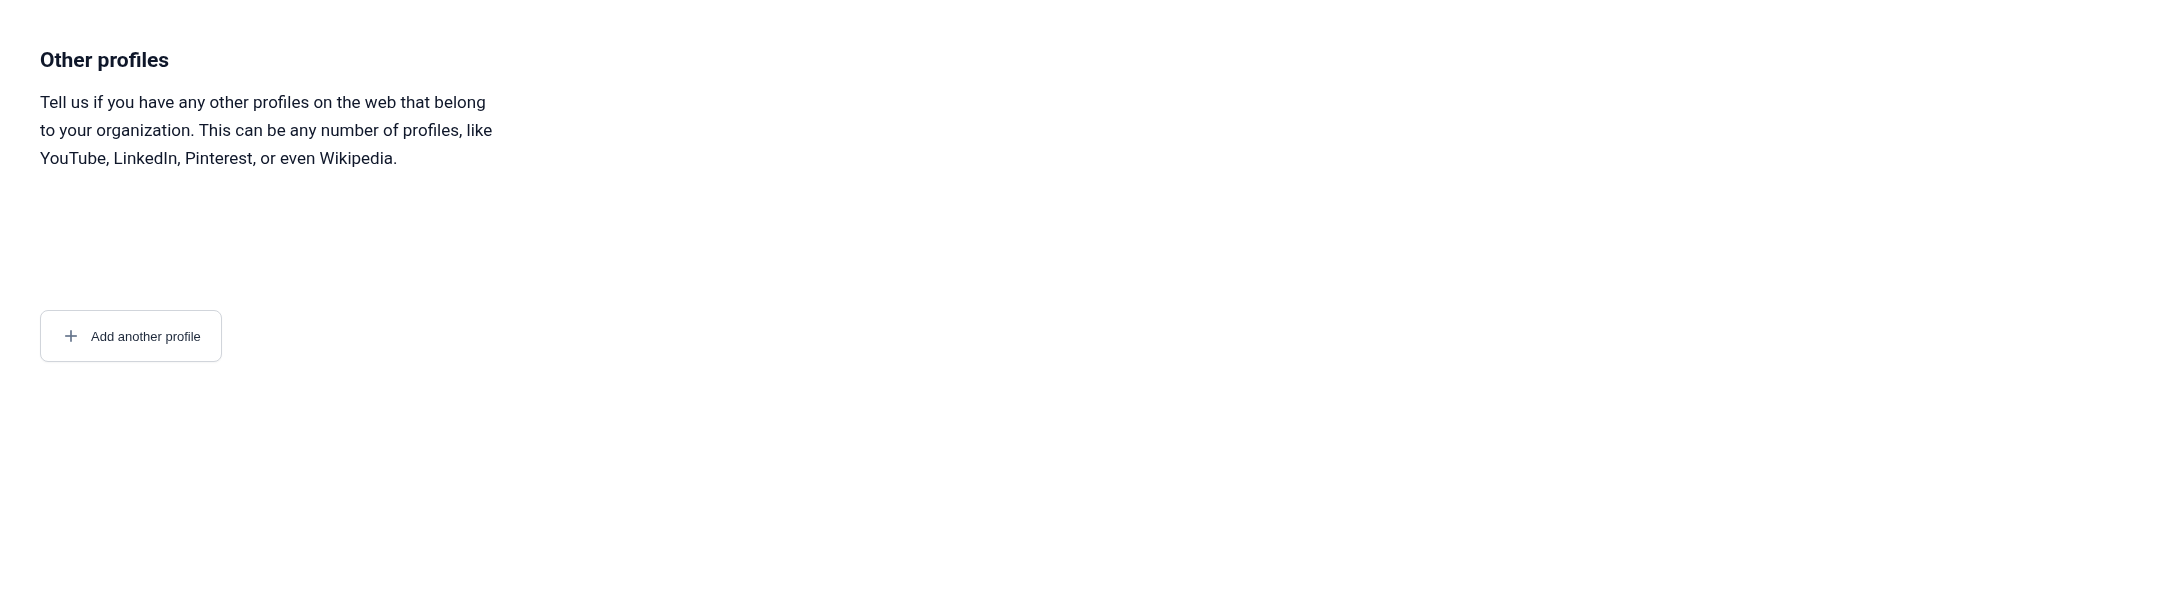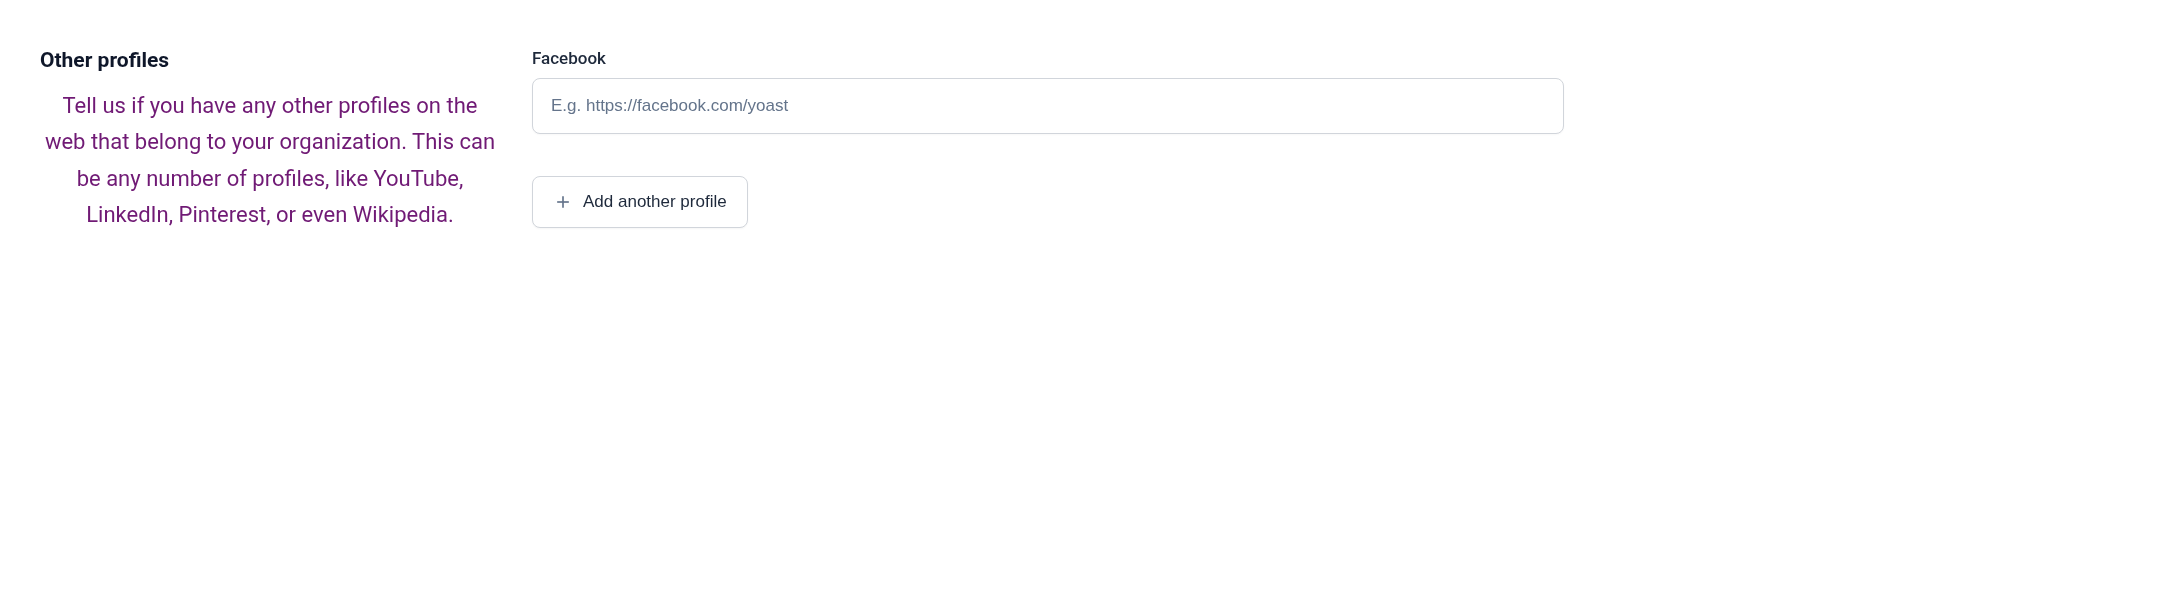--- a/index.html
+++ b/index.html
@@ -8,38 +8,38 @@
       padding: 0;
     }
     body {
       font-family: -apple-system, BlinkMacSystemFont, "Segoe UI", Roboto, Helvetica, Arial, sans-serif;
       background: #ffffff;
       color: #1e293b;
       padding: 48px 40px;
     }
     .layout {
       display: flex;
-      gap: 32px;
+      gap: 96px;
       max-width: 1524px;
+      flex-direction: column;
     }
     .sidebar {
       width: 460px;
       flex-shrink: 0;
     }
     .section-title {
       font-size: 21px;
       font-weight: 700;
       color: #0f172a;
       margin-bottom: 16px;
     }
     .section-description {
-      font-size: 22px;
+      font-size: 17px;
       line-height: 1.65;
-      color: #701a75;
-      text-align: center;
+      color: #0f172a;
     }
     .main {
       flex: 1;
     }
     .field {
       margin-bottom: 32px;
     }
     .field-label {
       display: block;
       font-size: 17px;
@@ -61,21 +61,21 @@
     }
     .field-input::placeholder {
       color: #64748b;
     }
     .add-button {
       display: inline-flex;
       align-items: center;
       gap: 10px;
       height: 52px;
       padding: 0 20px;
-      font-size: 17px;
+      font-size: 13px;
       font-weight: 500;
       color: #1e293b;
       background: #ffffff;
       border: 1px solid #d1d5db;
       border-radius: 8px;
       cursor: pointer;
       box-shadow: 0 1px 2px rgba(0,0,0,0.04);
       margin-top: 10px;
     }
     .plus-icon {
@@ -89,24 +89,20 @@
 </head>
 <body>
 
 <div class="layout">
   <aside class="sidebar">
     <h2 class="section-title">Other profiles</h2>
     <p class="section-description">Tell us if you have any other profiles on the web that belong to your organization. This can be any number of profiles, like YouTube, LinkedIn, Pinterest, or even Wikipedia.</p>
   </aside>
 
   <div class="main">
-    <div class="field">
-      <label class="field-label">Facebook</label>
-      <input type="text" class="field-input" placeholder="E.g. https://facebook.com/yoast" style="">
-    </div>
 
     <div class="field">
     </div>
 
     <button class="add-button">
       <svg class="plus-icon" viewBox="0 0 24 24">
         <line x1="12" y1="5" x2="12" y2="19"></line>
         <line x1="5" y1="12" x2="19" y2="12"></line>
       </svg>
       <span>Add another profile</span>

